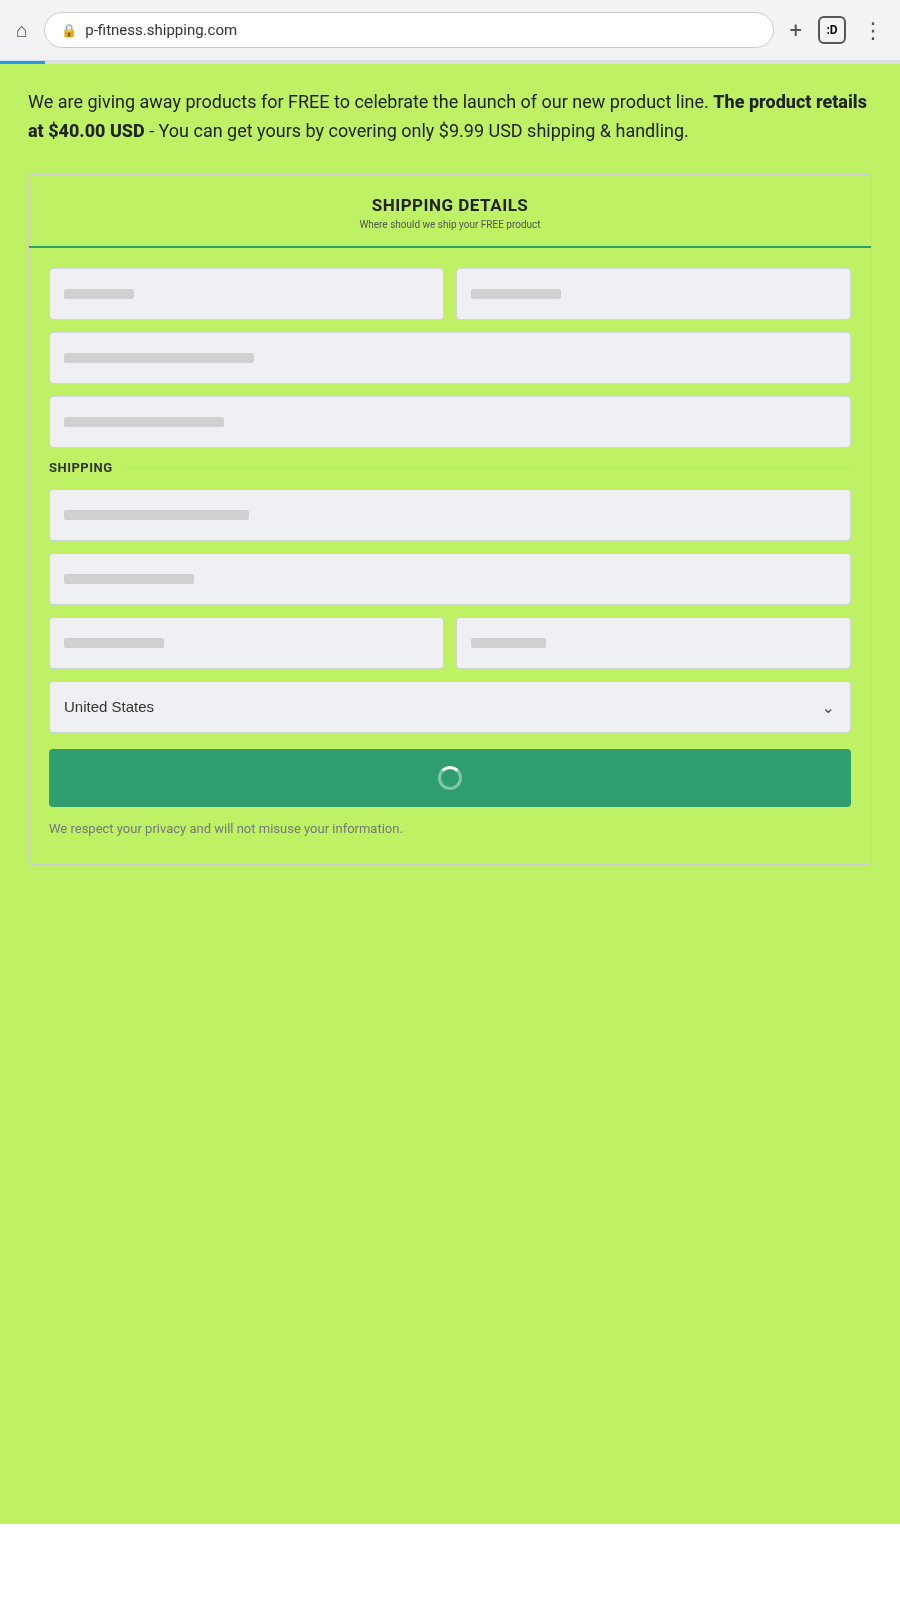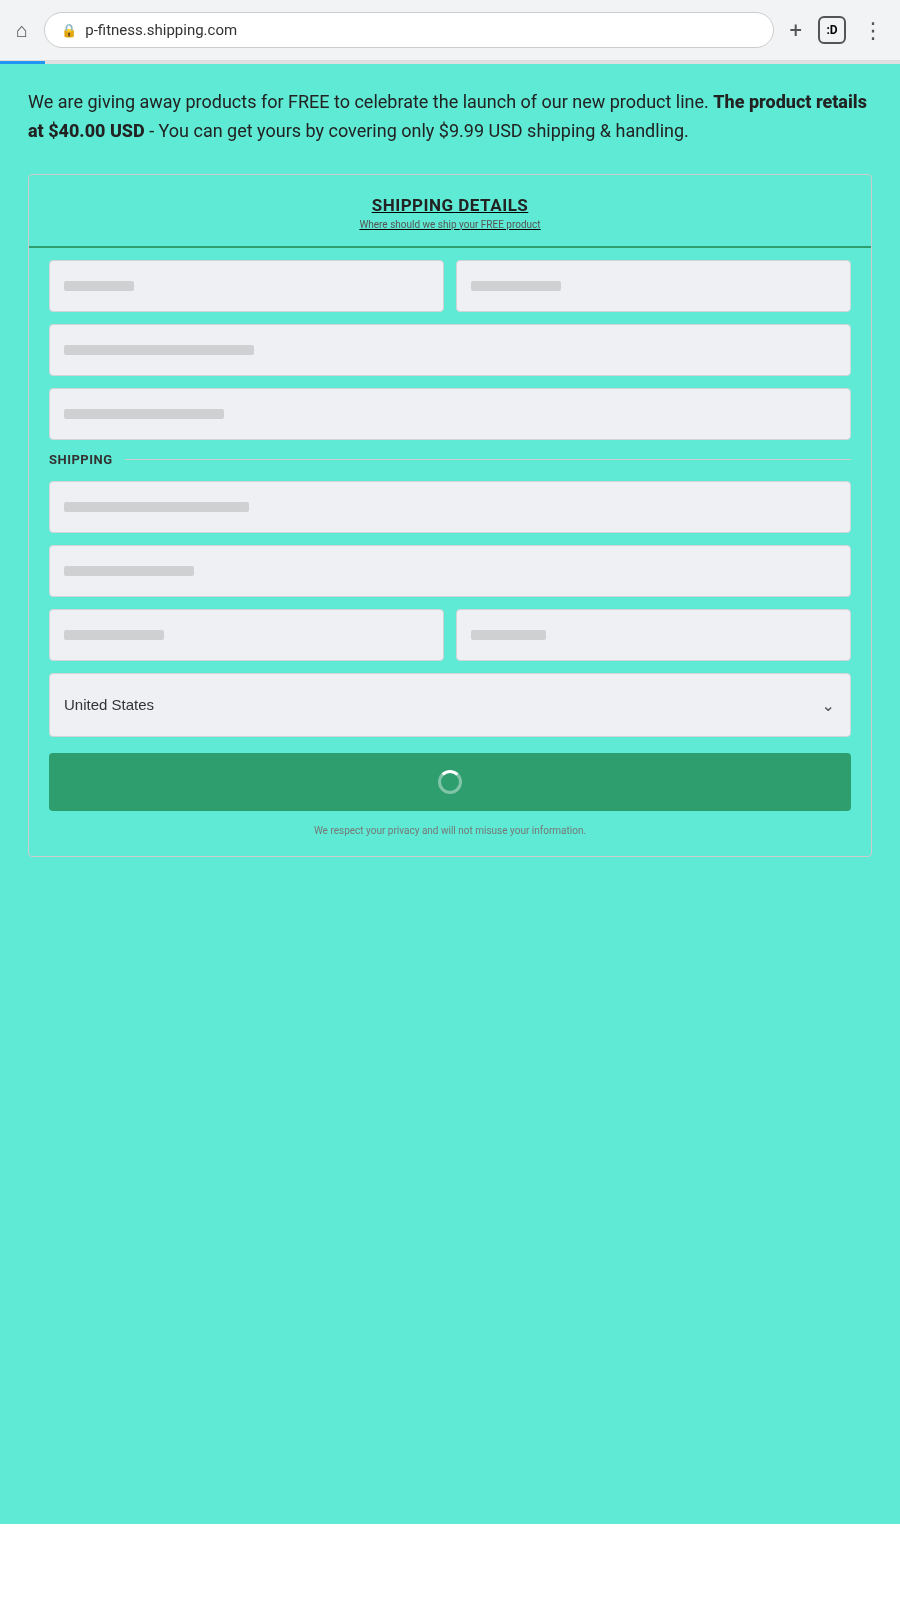--- a/index.html
+++ b/index.html
@@ -56,21 +56,21 @@
       background: #e0e0e0;
     }
     .progress-bar-fill {
       height: 100%;
       width: 5%;
       background: #2196F3;
     }
 
     
     .page-content {
-      background: #5eead4;
+      background: #bef264;
       padding: 24px 28px;
       min-height: 1460px;
     }
 
     .promo-text {
       font-size: 18px;
       line-height: 1.6;
       color: #222;
       margin-bottom: 28px;
     }
@@ -82,36 +82,35 @@
     .shipping-card {
       border: 1px solid #ccc;
       border-radius: 4px;
       overflow: hidden;
     }
 
     .shipping-card-header {
       padding: 20px 24px 16px;
       border-bottom: 2px solid #2e9e6e;
       text-align: center;
-      text-decoration: underline;
     }
     .shipping-card-title {
       font-size: 17px;
       font-weight: 700;
       letter-spacing: 0.5px;
       color: #222;
       margin-bottom: 4px;
     }
     .shipping-card-subtitle {
       font-size: 10px;
       color: #555;
     }
 
     .shipping-card-body {
-      padding: 12px 20px;
+      padding: 20px 20px;
     }
 
     
     .form-row {
       display: flex;
       gap: 12px;
       margin-bottom: 12px;
     }
 
     .form-input {
@@ -161,21 +160,21 @@
       flex: 1;
       height: 1px;
       background: #ccc;
     }
     .country-select-wrapper {
       position: relative;
       margin-bottom: 16px;
     }
     .country-select-wrapper select {
       width: 100%;
-      height: 64px;
+      height: 52px;
       background: #eef0f4;
       border: 1px solid #d0d3d8;
       border-radius: 4px;
       padding: 0 14px;
       font-size: 15px;
       color: #333;
       appearance: none;
       -webkit-appearance: none;
       cursor: pointer;
     }
@@ -210,22 +209,21 @@
       border: 3px solid rgba(255,255,255,0.4);
       border-top-color: white;
       border-radius: 50%;
       animation: spin 0.8s linear infinite;
     }
     @keyframes spin {
       to { transform: rotate(360deg); }
     }
 
     .privacy-text {
-      text-align: center;
-      font-size: 10px;
+      font-size: 13px;
       color: #777;
       margin-bottom: 8px;
     }
 
     
     .bottom-space {
       height: 200px;
       background: white;
     }
   </style>

